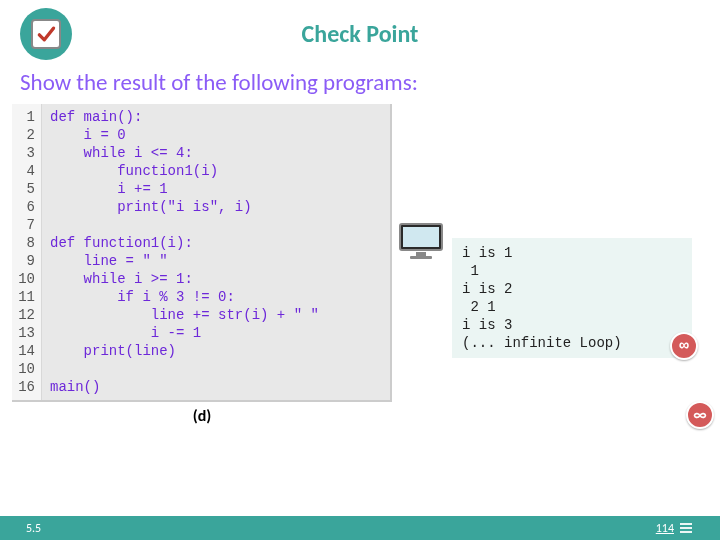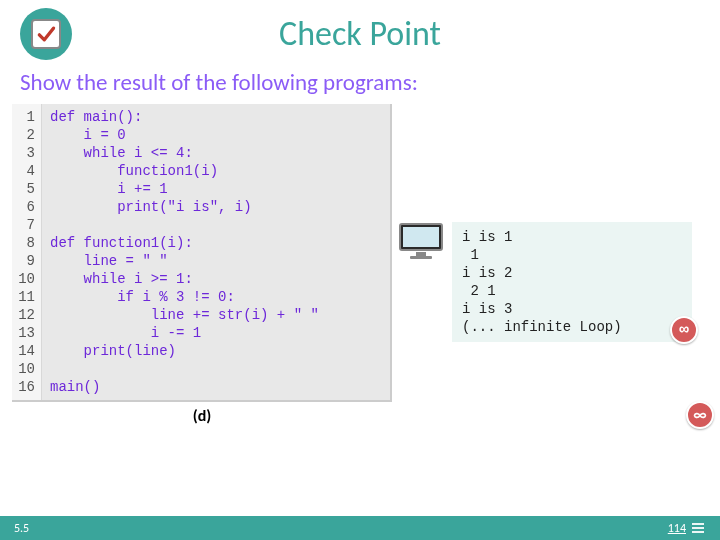--- a/index.html
+++ b/index.html
@@ -2,36 +2,36 @@
 <html><head>
 <meta charset="utf-8">
 <style>
   * { box-sizing: border-box; margin: 0; padding: 0; }
   html, body { width: 720px; height: 540px; font-family: Calibri, Arial, sans-serif; background: #fff; overflow: hidden; position: relative; }
   .header { display: flex; align-items: center; padding: 8px 20px 0 20px; }
   .logo { width: 52px; height: 52px; border-radius: 50%; background: #3aa59b; display: flex; align-items: center; justify-content: center; }
   .logo-box { width: 30px; height: 30px; border: 2px solid #888; border-radius: 4px; background: #fff; display: flex; align-items: center; justify-content: center; }
   .logo-box svg { width: 20px; height: 20px; }
   .title-block { flex: 1; text-align: center; margin-left: -52px; }
-  .title-line1 { font-size: 34px; font-weight: 400; color: #3aa59b; line-height: 1.05; }
+  .title-line1 { font-size: 24px; font-weight: 700; color: #3aa59b; line-height: 1.05; }
   .title-line2 { font-size: 34px; font-weight: 300; color: #3aa59b; line-height: 1.05; }
   .prompt { font-size: 23px; font-weight: 400; color: #8b5cf6; padding: 8px 20px 8px 20px; }
   .content { position: relative; padding: 0 12px; }
   .code-wrap { display: flex; width: 380px; background: #e8e8e8; border-right: 2px solid #ccc; border-bottom: 2px solid #ccc; font-family: "Courier New", monospace; font-size: 14px; line-height: 18px; }
   .gutter { background: #f5f5f5; border-right: 1px solid #d8d8d8; color: #555; text-align: right; padding: 4px 6px 4px 4px; min-width: 30px; }
   .gutter div { }
   .code { padding: 4px 8px; white-space: pre; color: #6d28d9; flex: 1; }
   .monitor { position: absolute; left: 398px; top: 118px; display: flex; align-items: flex-start; }
   .monitor-icon { width: 46px; height: 40px; margin-right: 8px; }
   .monitor-icon svg { width: 46px; height: 40px; }
-  .output-box { background: #ebf5f3; padding: 6px 10px; font-family: "Courier New", monospace; font-size: 14px; line-height: 18px; white-space: pre; color: #222; position: relative; min-width: 240px; }
+  .output-box { background: #ebf5f3; padding: 6px 10px; font-family: "Courier New", monospace; font-size: 14px; line-height: 18px; white-space: pre; color: #222; position: relative; min-width: 240px; margin-top: 16px; }
   .loop-badge { position: absolute; right: -6px; bottom: -2px; }
   .infinity { display: inline-flex; align-items: center; justify-content: center; width: 28px; height: 28px; border-radius: 50%; background: #d45a5a; border: 2px solid #fff; color: #fff; font-weight: bold; font-size: 16px; line-height: 1; box-shadow: 0 1px 2px rgba(0,0,0,0.3); }
   .fig-label { font-weight: 600; font-size: 16px; text-align: center; width: 380px; padding: 4px 0 0 0; }
-  .footer { position: absolute; left: 0; right: 0; bottom: 0; height: 24px; background: #3aa59b; color: #fff; display: flex; align-items: center; font-size: 12px; padding: 0 14px; }
+  .footer { position: absolute; left: 0; right: 0; bottom: 0; height: 24px; background: #3aa59b; color: #fff; display: flex; align-items: center; font-size: 12px; padding: 0 26px; }
   .footer .sect { font-weight: 500; }
   .footer .pageno { margin-left: auto; margin-right: 4px; text-decoration: underline; }
   .footer .menu-icon { width: 16px; height: 16px; opacity: 0.9; }
   .code-pane { position: relative; }
   .loop-right-of-code { position: absolute; right: -6px; bottom: -4px; }
 </style>
 </head>
 <body>
 
 <div class="header">

